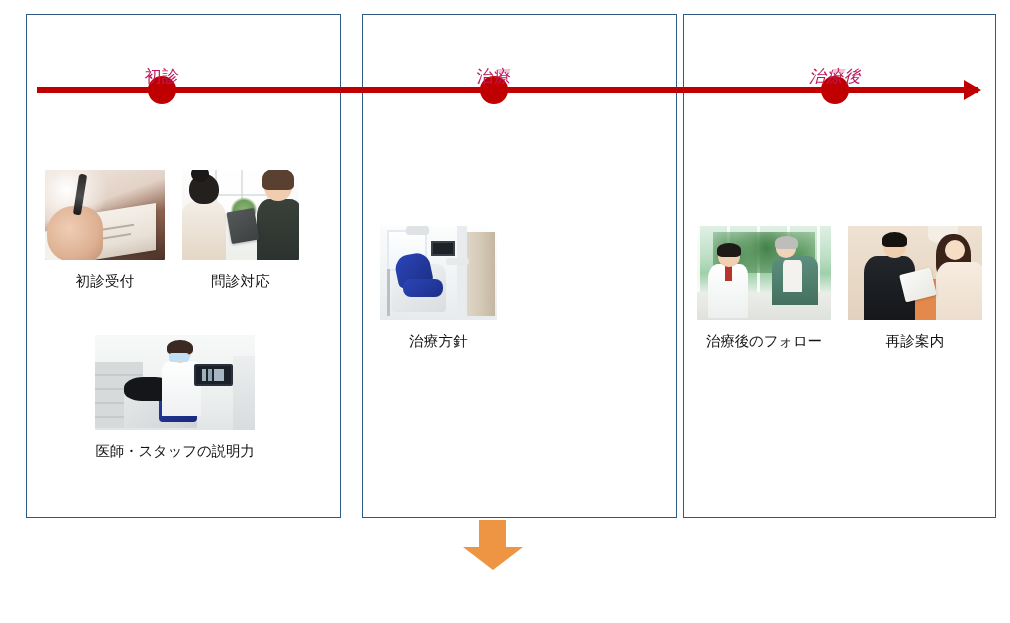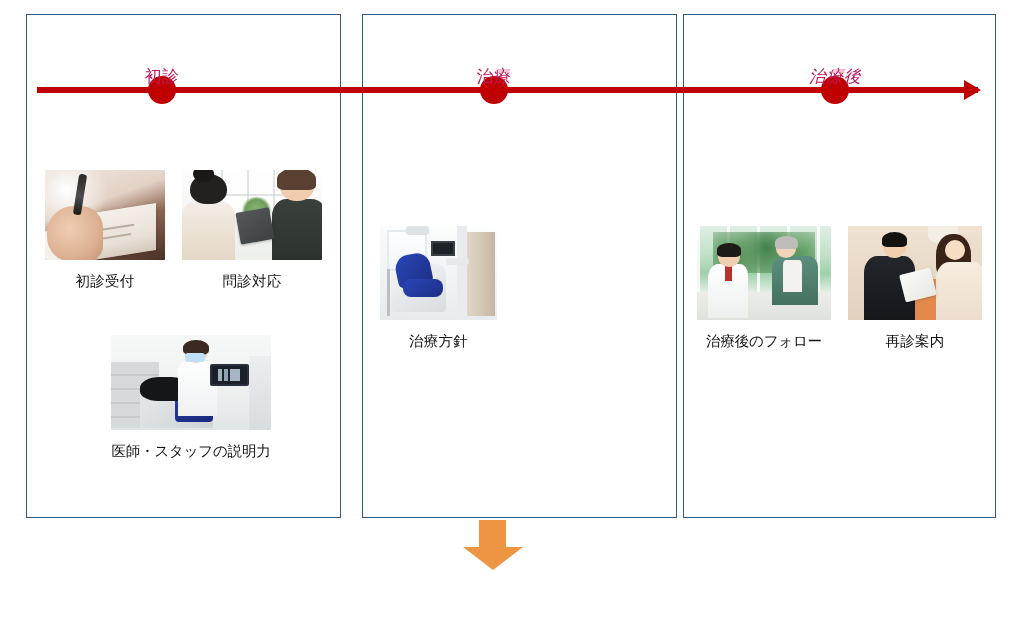--- a/index.html
+++ b/index.html
@@ -79,23 +79,23 @@
     color: #121212;
     line-height: 18px;
     white-space: nowrap;
     letter-spacing: 0.3px;
   }
   .caption.tight { letter-spacing: -0.2px; }
 
   
   #item-0-0 { left: 45px;  top: 170px; width: 120px; }
   #item-0-0 .photo { height: 90px; }
-  #item-0-1 { left: 182px; top: 170px; width: 140px; }
+  #item-0-1 { left: 182px; top: 170px; width: 117px; }
   #item-0-1 .photo { height: 90px; }
-  #item-0-2 { left: 95px;  top: 335px; width: 160px; margin-left: 16px; }
+  #item-0-2 { left: 95px;  top: 335px; width: 160px; }
   #item-0-2 .photo { height: 95px; }
 
   
   #item-1-0 { left: 380px; top: 226px; width: 117px; }
   #item-1-0 .photo { height: 94px; }
   #item-1-1 { left: 527px; top: 226px; width: 128px; }
   #item-1-1 .photo { height: 94px; }
 
   
   #item-2-0 { left: 697px; top: 226px; width: 134px; }

